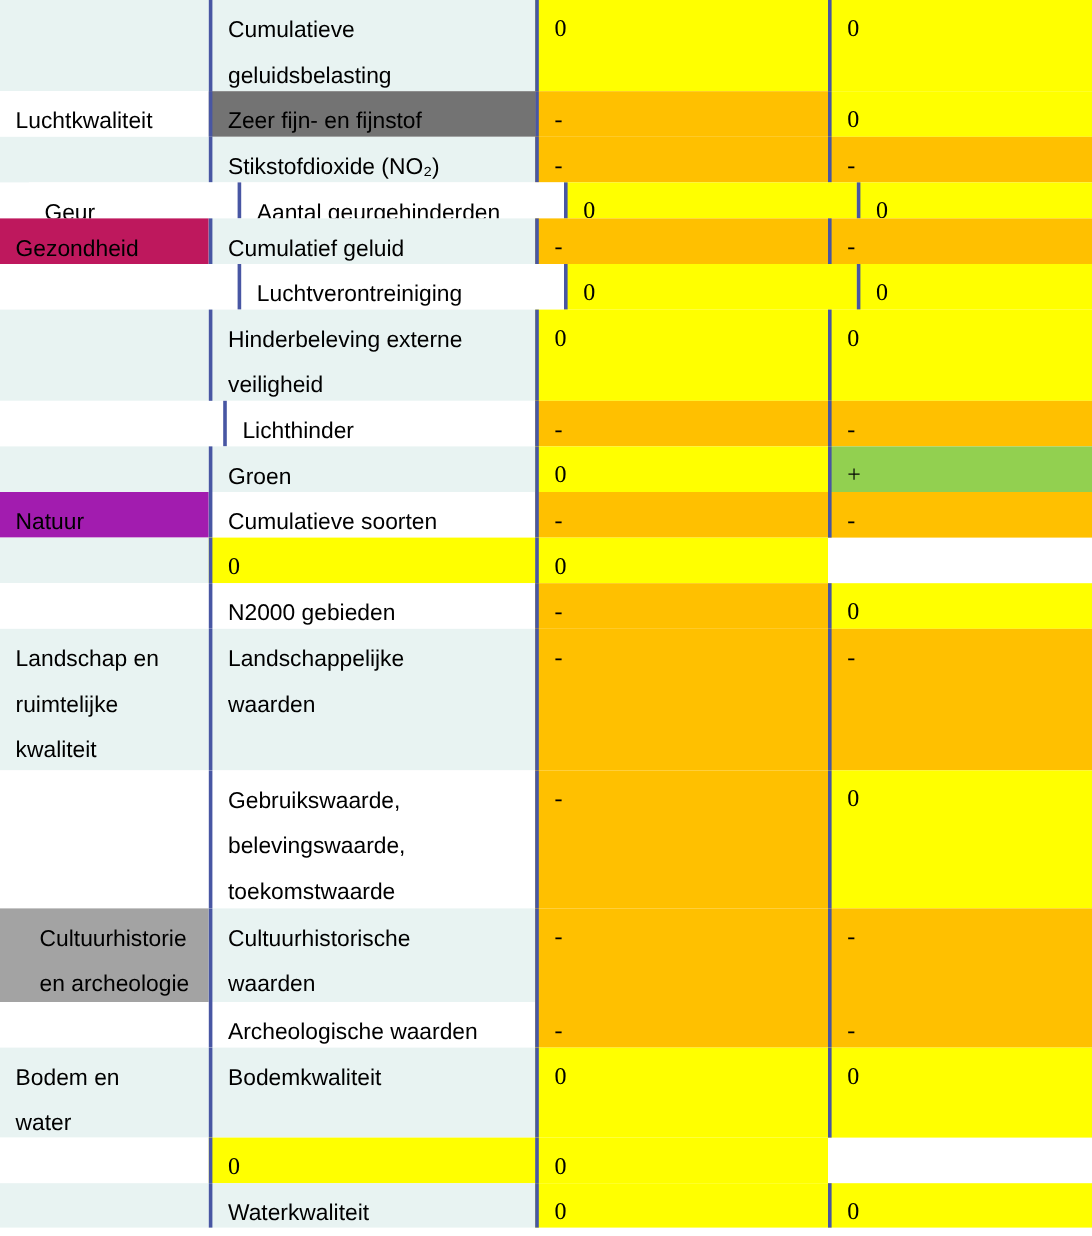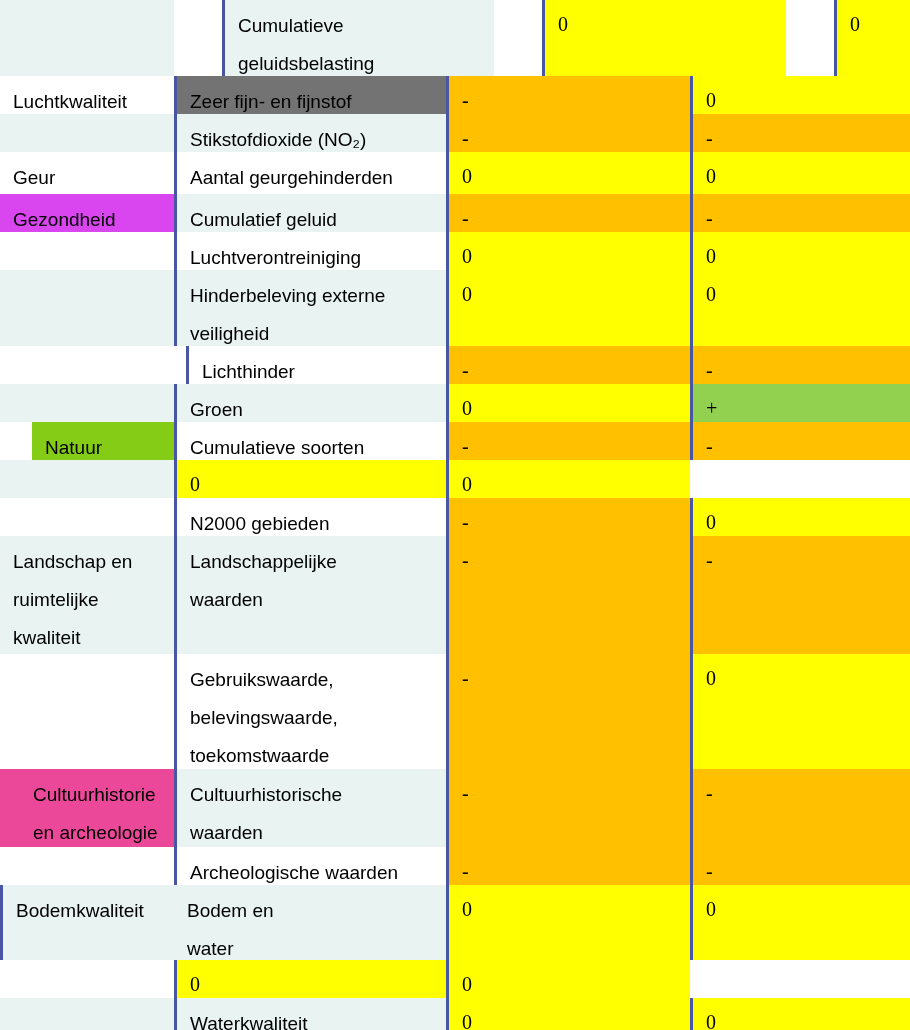--- a/index.html
+++ b/index.html
@@ -36,52 +36,52 @@
     font-family: "Liberation Serif", serif;
     font-size: 20px;
     line-height: 37px;
     padding-top: 6px;
   }
 </style>
 </head>
 <body>
 
 <div id="assessment-table">
-    <div class="row" style="height: 76px; gap: 48px;">
+    <div class="row" style="height: 76px;">
       <div class="cell" style="background: rgb(232, 243, 242);"></div>
       <div class="cell bordered" style="background: rgb(232, 243, 242);">Cumulatieve
 geluidsbelasting</div>
       <div class="cell bordered score" style="background: rgb(255, 255, 0);">0</div>
       <div class="cell bordered score" style="background: rgb(255, 255, 0);">0</div>
     </div>
     <div class="row" style="height: 38px;">
       <div class="cell" style="background: rgb(255, 255, 255);">Luchtkwaliteit</div>
       <div class="cell bordered" style="background: #737373;">Zeer fijn- en fijnstof</div>
       <div class="cell bordered score" style="background: rgb(255, 192, 0);">-</div>
       <div class="cell bordered score" style="background: rgb(255, 255, 0);">0</div>
     </div>
     <div class="row" style="height: 38px;">
       <div class="cell" style="background: rgb(232, 243, 242);"></div>
       <div class="cell bordered" style="background: rgb(232, 243, 242);">Stikstofdioxide (NO₂)</div>
       <div class="cell bordered score" style="background: rgb(255, 192, 0);">-</div>
       <div class="cell bordered score" style="background: rgb(255, 192, 0);">-</div>
     </div>
-    <div class="row" style="height: 42px;">
+    <div class="row" style="height: 30px; margin-left: 24px;">
       <div class="cell" style="background: rgb(255, 255, 255);">Geur</div>
       <div class="cell bordered" style="background: rgb(255, 255, 255);">Aantal geurgehinderden</div>
       <div class="cell bordered score" style="background: rgb(255, 255, 0);">0</div>
       <div class="cell bordered score" style="background: rgb(255, 255, 0);">0</div>
     </div>
     <div class="row" style="height: 38px;">
-      <div class="cell" style="background: #d946ef;">Gezondheid</div>
+      <div class="cell" style="background: #be185d;">Gezondheid</div>
       <div class="cell bordered" style="background: rgb(232, 243, 242);">Cumulatief geluid</div>
       <div class="cell bordered score" style="background: rgb(255, 192, 0);">-</div>
       <div class="cell bordered score" style="background: rgb(255, 192, 0);">-</div>
     </div>
-    <div class="row" style="height: 38px;">
+    <div class="row" style="height: 38px; padding-left: 24px;">
       <div class="cell" style="background: rgb(255, 255, 255);"></div>
       <div class="cell bordered" style="background: rgb(255, 255, 255);">Luchtverontreiniging</div>
       <div class="cell bordered score" style="background: rgb(255, 255, 0);">0</div>
       <div class="cell bordered score" style="background: rgb(255, 255, 0);">0</div>
     </div>
     <div class="row" style="height: 76px;">
       <div class="cell" style="background: rgb(232, 243, 242);"></div>
       <div class="cell bordered" style="background: rgb(232, 243, 242);">Hinderbeleving externe
 veiligheid</div>
       <div class="cell bordered score" style="background: rgb(255, 255, 0);">0</div>
@@ -93,21 +93,21 @@
       <div class="cell bordered score" style="background: rgb(255, 192, 0);">-</div>
       <div class="cell bordered score" style="background: rgb(255, 192, 0);">-</div>
     </div>
     <div class="row" style="height: 38px;">
       <div class="cell" style="background: rgb(232, 243, 242);"></div>
       <div class="cell bordered" style="background: rgb(232, 243, 242);">Groen</div>
       <div class="cell bordered score" style="background: rgb(255, 255, 0);">0</div>
       <div class="cell bordered score" style="background: rgb(146, 208, 80);">+</div>
     </div>
     <div class="row" style="height: 38px;">
-      <div class="cell" style="background: #84cc16; margin-left: 32px;">Natuur</div>
+      <div class="cell" style="background: #a21caf;">Natuur</div>
       <div class="cell bordered" style="background: rgb(255, 255, 255);">Cumulatieve soorten</div>
       <div class="cell bordered score" style="background: rgb(255, 192, 0);">-</div>
       <div class="cell bordered score" style="background: rgb(255, 192, 0);">-</div>
     </div>
     <div class="row" style="height: 38px;">
       <div class="cell" style="background: rgb(232, 243, 242);"></div>
       <div class="cell bordered score" style="background: rgb(255, 255, 0);">0</div>
       <div class="cell bordered score" style="background: rgb(255, 255, 0);">0</div>
     </div>
     <div class="row" style="height: 38px;">
@@ -127,37 +127,37 @@
     </div>
     <div class="row" style="height: 115px;">
       <div class="cell" style="background: rgb(255, 255, 255);"></div>
       <div class="cell bordered" style="background: rgb(255, 255, 255);">Gebruikswaarde,
 belevingswaarde,
 toekomstwaarde</div>
       <div class="cell bordered score" style="background: rgb(255, 192, 0);">-</div>
       <div class="cell bordered score" style="background: rgb(255, 255, 0);">0</div>
     </div>
     <div class="row" style="height: 78px;">
-      <div class="cell" style="background: #ec4899; padding-left: 33px;">Cultuurhistorie
+      <div class="cell" style="background: #a3a3a3; padding-left: 33px;">Cultuurhistorie
 en archeologie</div>
       <div class="cell bordered" style="background: rgb(232, 243, 242);">Cultuurhistorische
 waarden</div>
       <div class="cell bordered score" style="background: rgb(255, 192, 0);">-</div>
       <div class="cell bordered score" style="background: rgb(255, 192, 0);">-</div>
     </div>
     <div class="row" style="height: 38px;">
       <div class="cell" style="background: rgb(255, 255, 255);"></div>
       <div class="cell bordered" style="background: rgb(255, 255, 255);">Archeologische waarden</div>
       <div class="cell bordered score" style="background: rgb(255, 192, 0);">-</div>
       <div class="cell bordered score" style="background: rgb(255, 192, 0);">-</div>
     </div>
     <div class="row" style="height: 75px;">
-      <div class="cell bordered" style="background: rgb(232, 243, 242);">Bodemkwaliteit</div>
       <div class="cell" style="background: rgb(232, 243, 242);">Bodem en
 water</div>
+      <div class="cell bordered" style="background: rgb(232, 243, 242);">Bodemkwaliteit</div>
       <div class="cell bordered score" style="background: rgb(255, 255, 0);">0</div>
       <div class="cell bordered score" style="background: rgb(255, 255, 0);">0</div>
     </div>
     <div class="row" style="height: 38px;">
       <div class="cell" style="background: rgb(255, 255, 255);"></div>
       <div class="cell bordered score" style="background: rgb(255, 255, 0);">0</div>
       <div class="cell bordered score" style="background: rgb(255, 255, 0);">0</div>
     </div>
     <div class="row" style="height: 37px;">
       <div class="cell" style="background: rgb(232, 243, 242);"></div>

